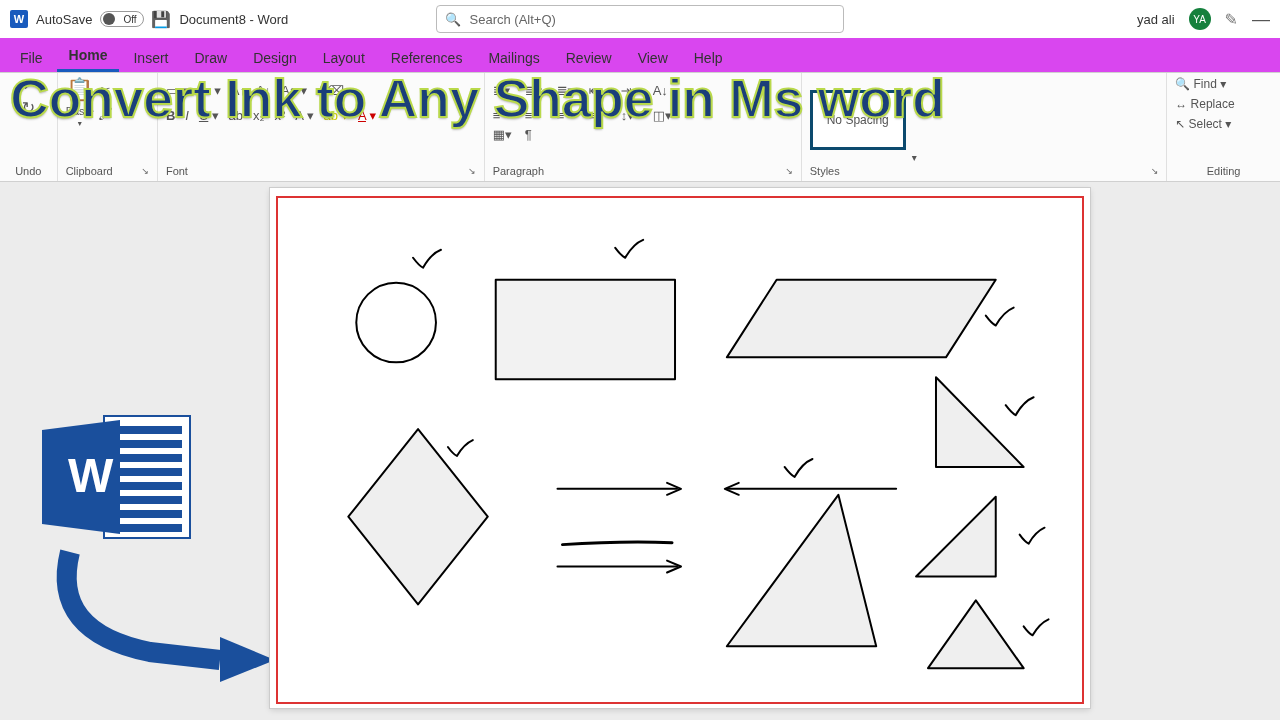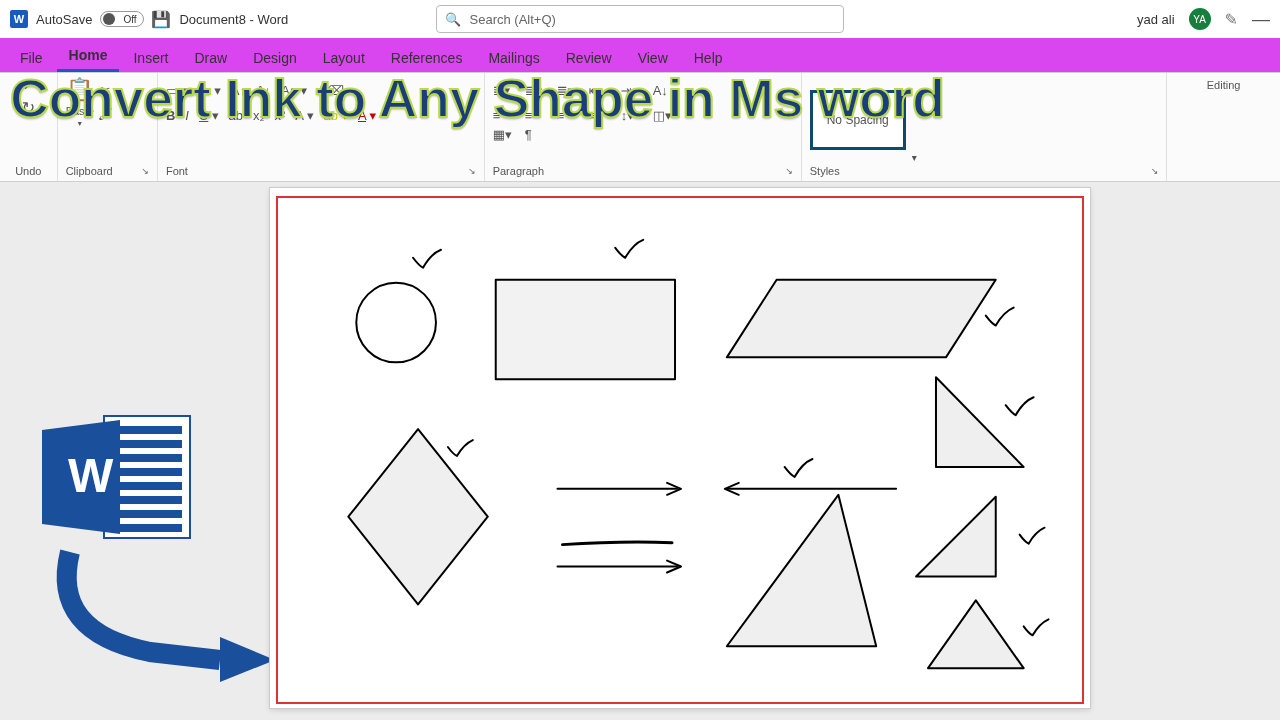--- a/index.html
+++ b/index.html
@@ -165,20 +165,25 @@
       </div>
       <span style="align-self:flex-end;font-size:10px">▾</span>
     </div>
     <div class="group-label">
         <span>Styles</span>
         <span class="launcher">↘</span>
       </div>
   </div>
 
   <div class="ribbon-group" style="width:100px;border-right:none">
+    <div class="group-content" style="flex-direction:column;align-items:flex-start;gap:6px;font-size:12px">
+      <div>🔍 <span>Find</span> ▾</div>
+      <div>↔ <span>Replace</span></div>
+      <div>↖ <span>Select</span> ▾</div>
+    </div>
     <div class="group-label">Editing</div>
   </div>
 </div>
 
 <div class="workspace">
 
   <svg class="word-logo" viewBox="0 0 150 130">
     <rect x="62" y="4" width="86" height="122" fill="#fff" stroke="#1a4f9c" stroke-width="2"></rect>
     <rect x="70" y="14" width="70" height="8" fill="#1a4f9c"></rect>
       <rect x="70" y="28" width="70" height="8" fill="#1a4f9c"></rect>

